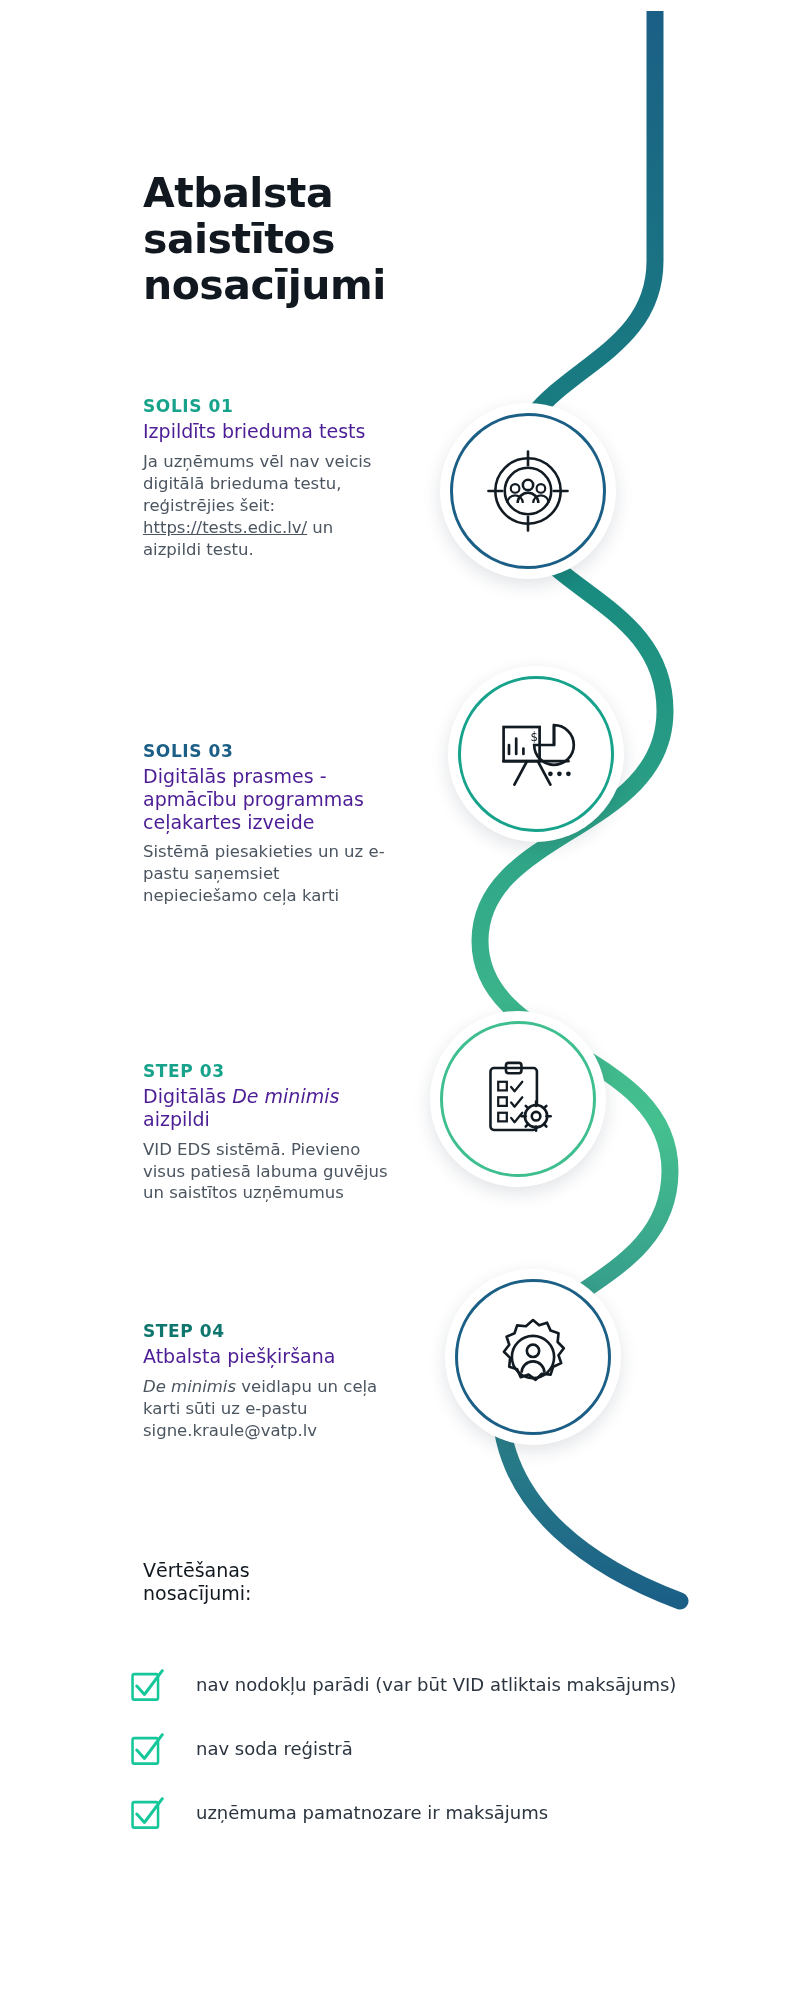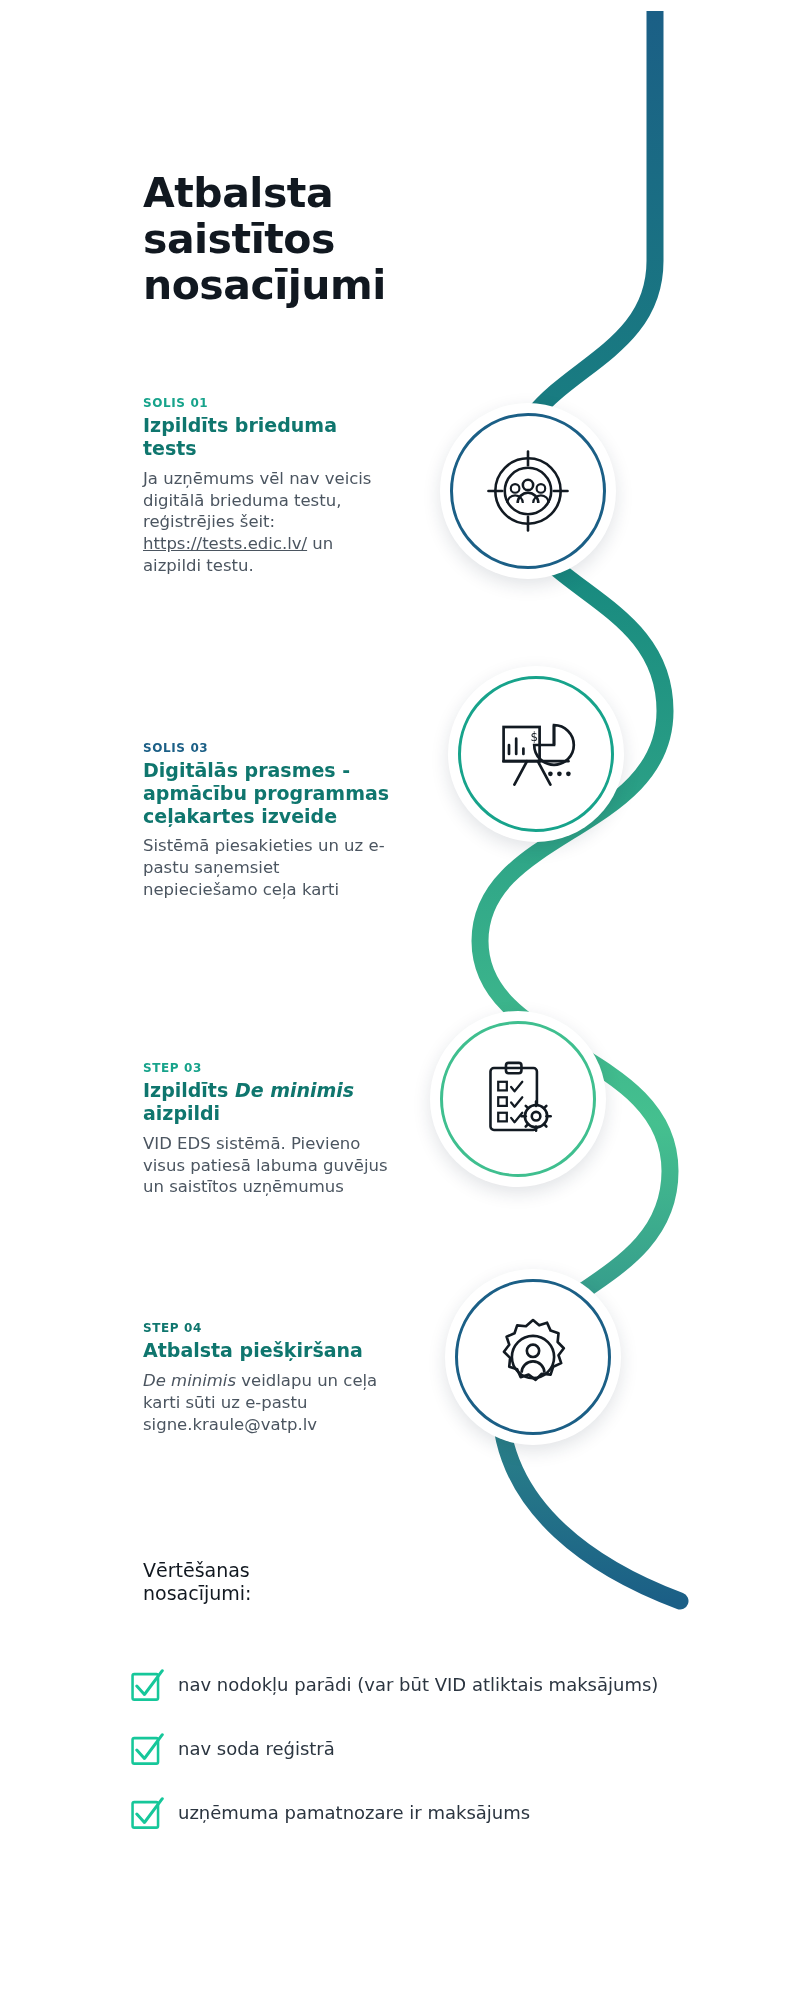--- a/index.html
+++ b/index.html
@@ -53,29 +53,29 @@
     left: 0; top: 0;
     width: 640px;
     height: 2000px;
   }
   .step {
     position: absolute;
     left: 63px;
     width: 248px;
   }
   .step-kicker {
-    font-size: 12px;
+    font-size: 17px;
     font-weight: bold;
     letter-spacing: 0.6px;
     margin-bottom: 4px;
   }
   .step-title {
     font-size: 19px;
-    font-weight: bold;
-    color: #0f766e;
+    font-weight: normal;
+    color: #4c1d95;
     line-height: 1.2;
     margin-bottom: 8px;
   }
   .step-title em { font-style: italic; }
   .step-body {
     font-size: 16.5px;
     line-height: 1.33;
     color: #4b5560;
   }
   .step-body em { font-style: italic; }
@@ -119,20 +119,21 @@
   .checklist {
     position: absolute;
     left: 50px;
     top: 1660px;
     width: 560px;
   }
   .check-row {
     display: flex;
     align-items: flex-start;
     margin-bottom: 32px;
+    gap: 18px;
   }
   .check-box {
     flex: 0 0 auto;
     width: 34px;
     height: 34px;
     margin-right: 14px;
     margin-top: -2px;
   }
   .check-label {
     font-size: 18px;
@@ -224,21 +225,21 @@
             <line x1="52" y1="58" x2="66" y2="84" stroke="#121a22" stroke-width="3" stroke-linecap="round"></line>
             <circle cx="66" cy="72" r="2.6" fill="#121a22"></circle>
             <circle cx="76" cy="72" r="2.6" fill="#121a22"></circle>
             <circle cx="86" cy="72" r="2.6" fill="#121a22"></circle>
           </svg>
         </div>
       </div>
 
       <div class="step" style="top:1050px;">
         <div class="step-kicker" style="color:#17a38b;">STEP 03</div>
-        <div class="step-title"><span>Izpildīts </span><em>De minimis</em><span> aizpildi</span></div>
+        <div class="step-title"><span>Digitālās </span><em>De minimis</em><span> aizpildi</span></div>
         <div class="step-body">VID EDS sistēmā. Pievieno visus patiesā labuma guvējus un saistītos uzņēmumus</div>
       </div>
 
       <div class="badge" style="left:350px; top:1000px;">
         <div class="badge-inner" style="border-color:#3fbf8f;">
           <svg width="86" height="86" viewBox="0 0 100 100">
             <rect x="18" y="14" width="54" height="72" rx="4" fill="none" stroke="#121a22" stroke-width="3"></rect>
             <rect x="36" y="8" width="18" height="12" rx="3" fill="none" stroke="#121a22" stroke-width="3"></rect>
             <rect x="27" y="30" width="10" height="10" fill="none" stroke="#121a22" stroke-width="2.6"></rect>
             <path d="M42 36 l4 5 l9 -11" fill="none" stroke="#121a22" stroke-width="2.6" stroke-linecap="round" stroke-linejoin="round"></path>

